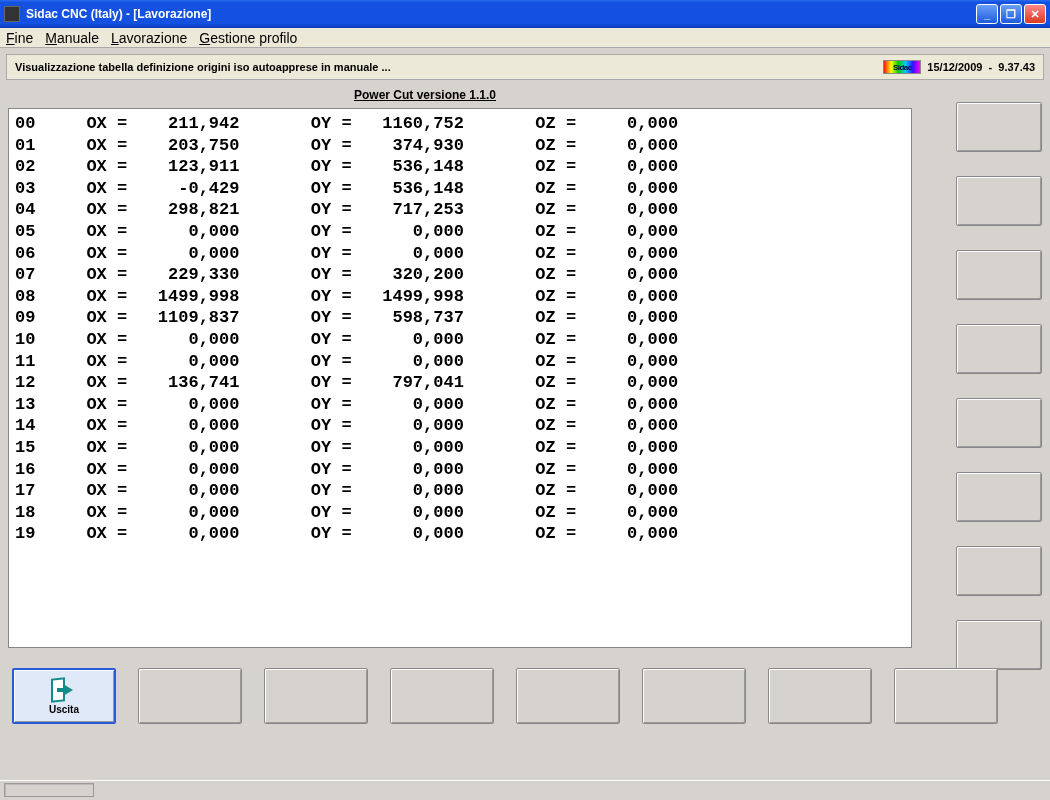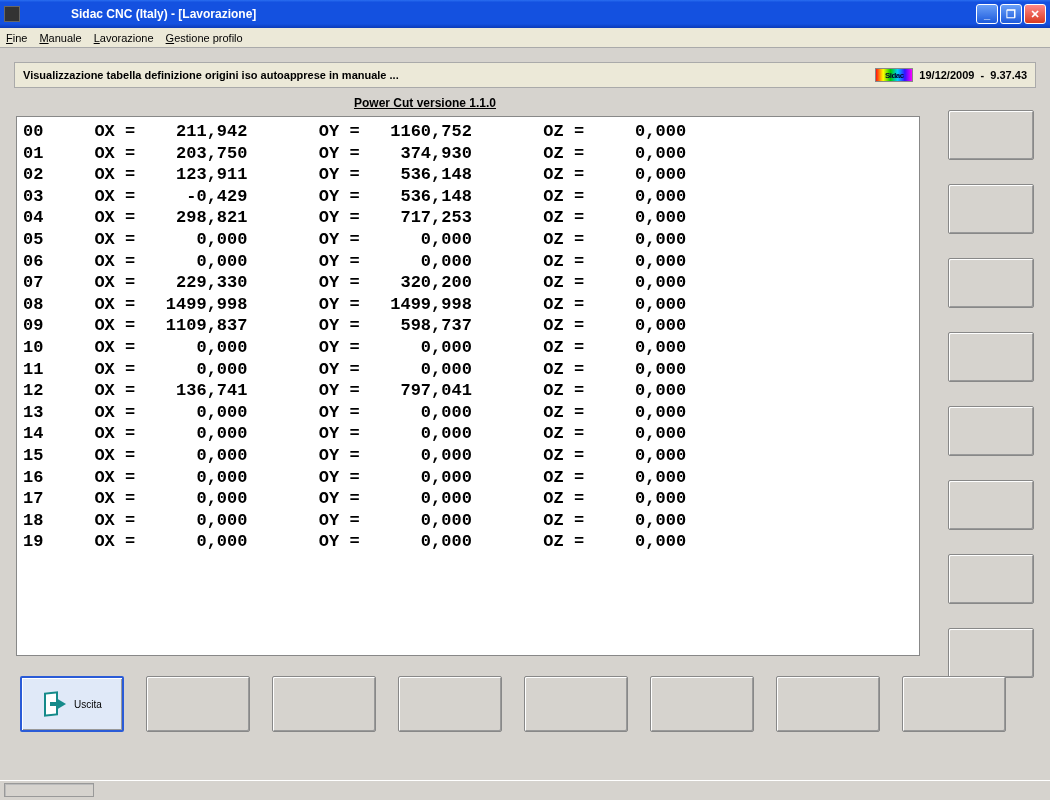--- a/index.html
+++ b/index.html
@@ -25,50 +25,49 @@
     width: 16px; height: 16px;
     background: #333;
     margin-right: 6px;
     border: 1px solid #666;
     position: relative;
   }
   .titlebar .title {
     font-size: 12px;
     font-weight: bold;
     flex: 1;
-    margin-left: 45px;
   }
   .winbtns { display: flex; gap: 2px; }
   .winbtn {
     width: 22px; height: 20px;
     border-radius: 3px;
     border: 1px solid #fff;
     display: flex; align-items: center; justify-content: center;
     font-size: 11px; font-weight: bold;
     color: #fff;
   }
   .winbtn.blue { background: linear-gradient(to bottom,#6aa0f8,#1e5bdc); }
   .winbtn.red  { background: linear-gradient(to bottom,#f88,#d83a20); }
   .menubar {
     background: #ece9d8;
     height: 20px;
     border-bottom: 1px solid #aaa;
     display: flex;
     align-items: center;
     padding: 0 6px;
-    font-size: 11px;
+    font-size: 14px;
     gap: 12px;
   }
   .menubar span { cursor: default; }
   .menubar span u { text-decoration: underline; }
   .client {
     position: relative;
     background: #d6d3ce;
     height: calc(800px - 28px - 20px);
-    padding: 14px;
+    padding: 6px;
   }
   .subheader {
     background: #ece9d8;
     border: 1px solid #aaa;
     height: 26px;
     display: flex;
     align-items: center;
     padding: 0 8px;
     font-size: 11px;
     font-weight: bold;
@@ -134,25 +133,26 @@
     display: flex;
     gap: 22px;
   }
   .bottombtn {
     width: 104px; height: 56px;
     background: #d6d3ce;
     border: 1px solid #888;
     border-radius: 2px;
     box-shadow: inset 1px 1px 0 #fff, inset -1px -1px 0 #999;
     display: flex;
-    flex-direction: row;
+    flex-direction: column;
     align-items: center;
     justify-content: center;
     font-size: 10px;
     gap: 2px;
+    font-weight: bold;
   }
   .bottombtn.primary {
     border: 2px solid #2a5bd7;
     background: #e0e9f8;
   }
   .exit-icon {
     width: 30px; height: 24px;
     position: relative;
   }
   .exit-icon .door {
@@ -211,21 +211,21 @@
   <span><u>L</u>avorazione</span>
   <span><u>G</u>estione profilo</span>
 </div>
 
 <div class="client">
 
   <div class="subheader">
     <span>Visualizzazione tabella definizione origini iso autoapprese in manuale ...</span>
     <span class="right">
       <span class="logo">Sidac</span>
-      <span><span>19/12/2009</span> &nbsp;-&nbsp; <span>9.37.43</span></span>
+      <span><span>15/12/2009</span> &nbsp;-&nbsp; <span>9.37.43</span></span>
     </span>
   </div>
 
   <div class="workarea">
     <div class="versionlabel">Power Cut versione 1.1.0</div>
 
     <div class="datapanel" id="datapanel">00     OX =    211,942       OY =   1160,752       OZ =     0,000
 01     OX =    203,750       OY =    374,930       OZ =     0,000
 02     OX =    123,911       OY =    536,148       OZ =     0,000
 03     OX =     -0,429       OY =    536,148       OZ =     0,000

